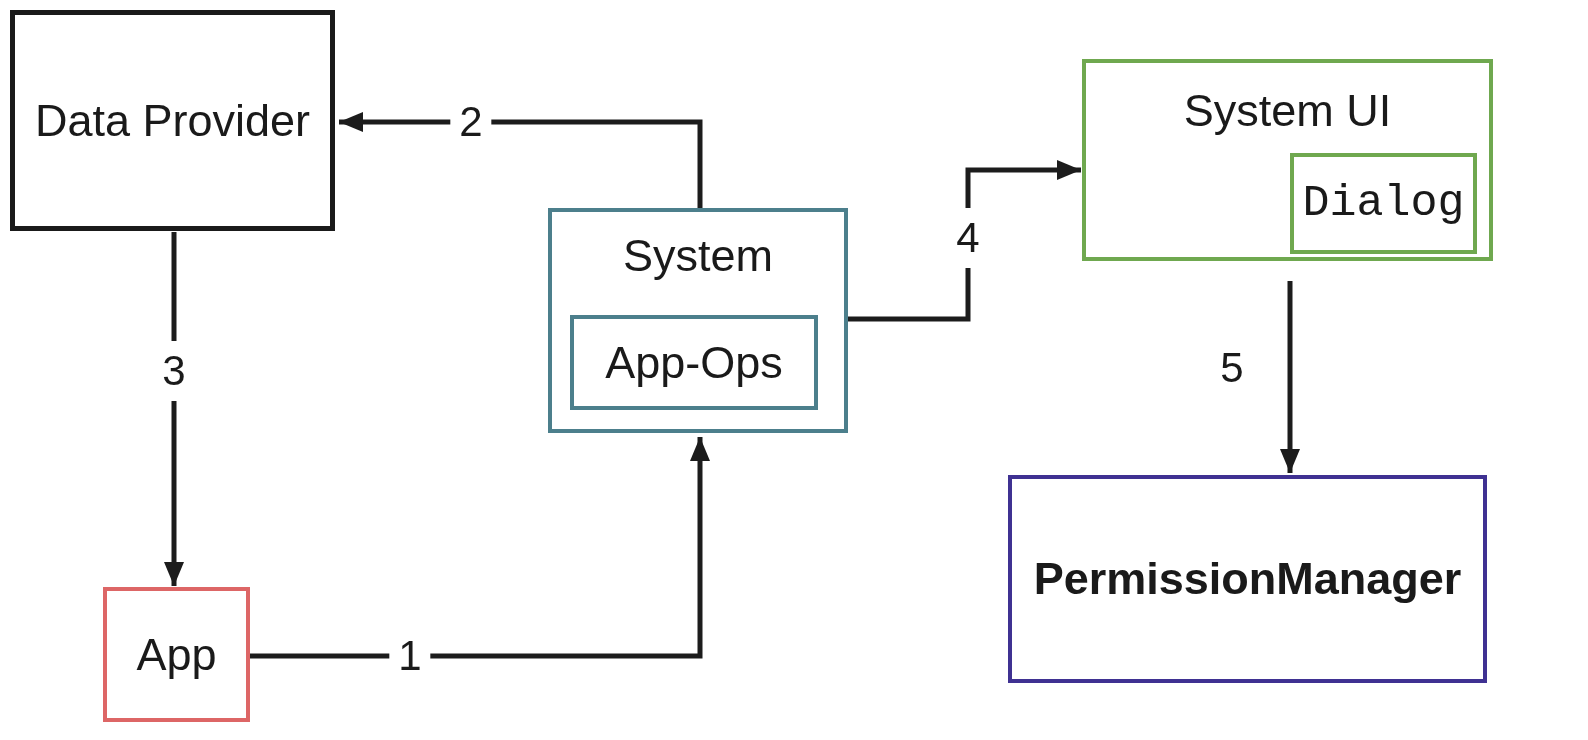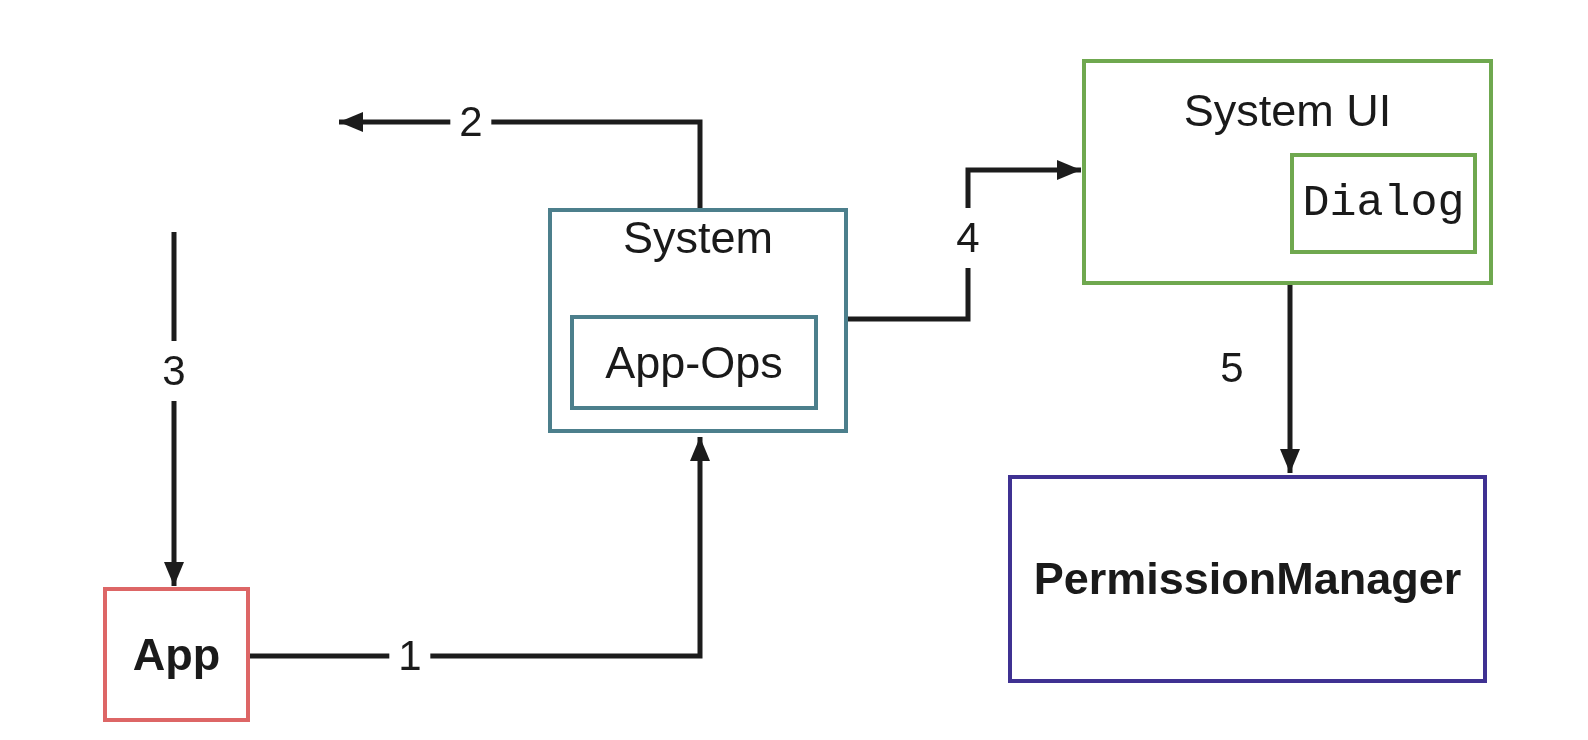--- a/index.html
+++ b/index.html
@@ -31,25 +31,25 @@
     line-height: 1.15;
     color: var(--text);
     white-space: nowrap;
   }
   .node.center { display: flex; align-items: center; justify-content: center; }
 
   .node-label { display: block; text-align: center; }
 
   
   .data-provider { left: 10px; top: 10px; width: 325px; height: 221px; border: 5px solid var(--box-black); }
-  .app           { left: 103px; top: 587px; width: 147px; height: 135px; border: 4px solid var(--box-red); font-weight: bold; }
+  .app           { left: 103px; top: 587px; width: 147px; height: 135px; border: 4px solid var(--box-red); }
   .system        { left: 548px; top: 208px; width: 300px; height: 225px; border: 4px solid var(--box-teal); }
-  .system > .node-label { }
+  .system > .node-label { margin-top: 18px; }
   .app-ops       { left: 18px; top: 103px; width: 248px; height: 95px; border: 4px solid var(--box-teal); }
-  .system-ui     { left: 1082px; top: 59px; width: 411px; height: 226px; border: 4px solid var(--box-green); }
+  .system-ui     { left: 1082px; top: 59px; width: 411px; height: 202px; border: 4px solid var(--box-green); }
   .system-ui > .node-label { margin-top: 22px; }
   .dialog        { left: 204px; top: 90px; width: 187px; height: 101px; border: 4px solid var(--box-green); font-family: Liberation Mono, monospace; }
   .permission-manager { left: 1008px; top: 475px; width: 479px; height: 208px; border: 4px solid var(--box-purple); font-weight: bold; }
 
   
   svg.edges { position: absolute; left: 0; top: 0; width: 1588px; height: 740px; }
   svg.edges polyline {
     fill: none;
     stroke: var(--arrow, #1c1c1c);
     stroke-width: 5;
@@ -84,20 +84,23 @@
     <polyline points="848,319 968,319 968,170 1081,170" marker-end="url(#ah)"></polyline>
     <polyline points="1290,281 1290,473" marker-end="url(#ah)"></polyline>
   </svg>
 
   <div class="edge-label" style="left:410px; top:656px;">1</div>
   <div class="edge-label" style="left:471px; top:122px;">2</div>
   <div class="edge-label" style="left:174px; top:371px;">3</div>
   <div class="edge-label" style="left:968px; top:238px;">4</div>
   <div class="edge-label" style="left:1232px; top:368px; padding:4px 6px;">5</div>
 
+  <div class="node center data-provider">
+    <span class="node-label">Data Provider</span>
+  </div>
 
   <div class="node center app">
     <span class="node-label">App</span>
   </div>
 
   <div class="node system">
     <span class="node-label">System</span>
     <div class="node center app-ops">
       <span class="node-label">App-Ops</span>
     </div>

